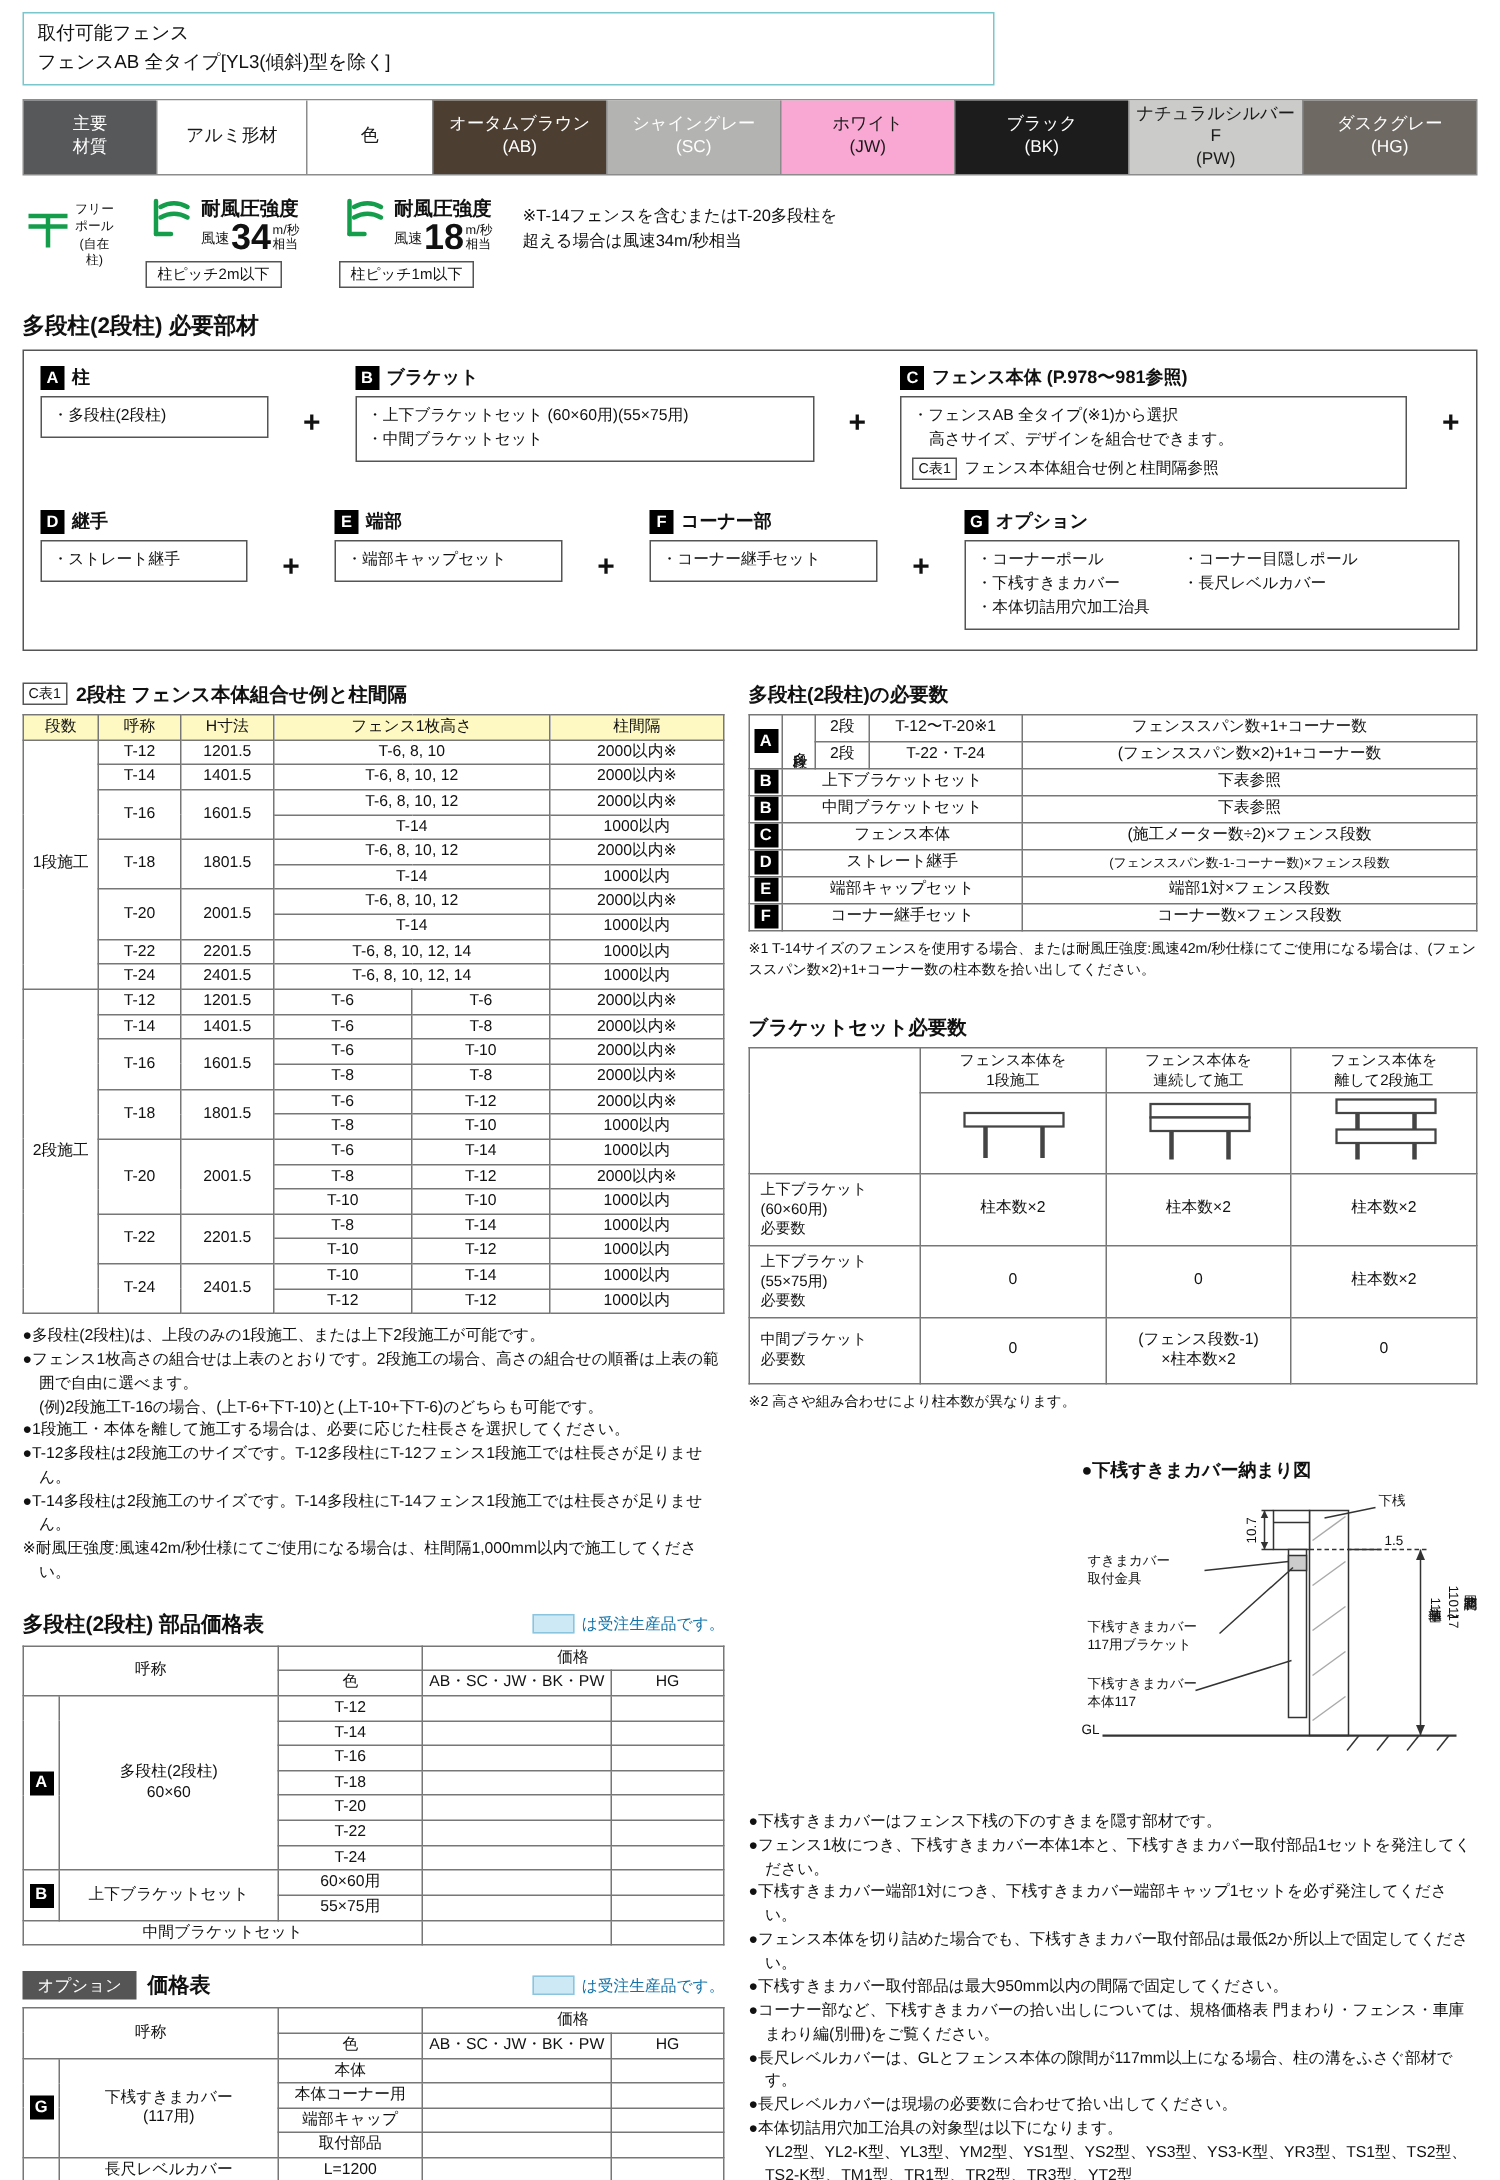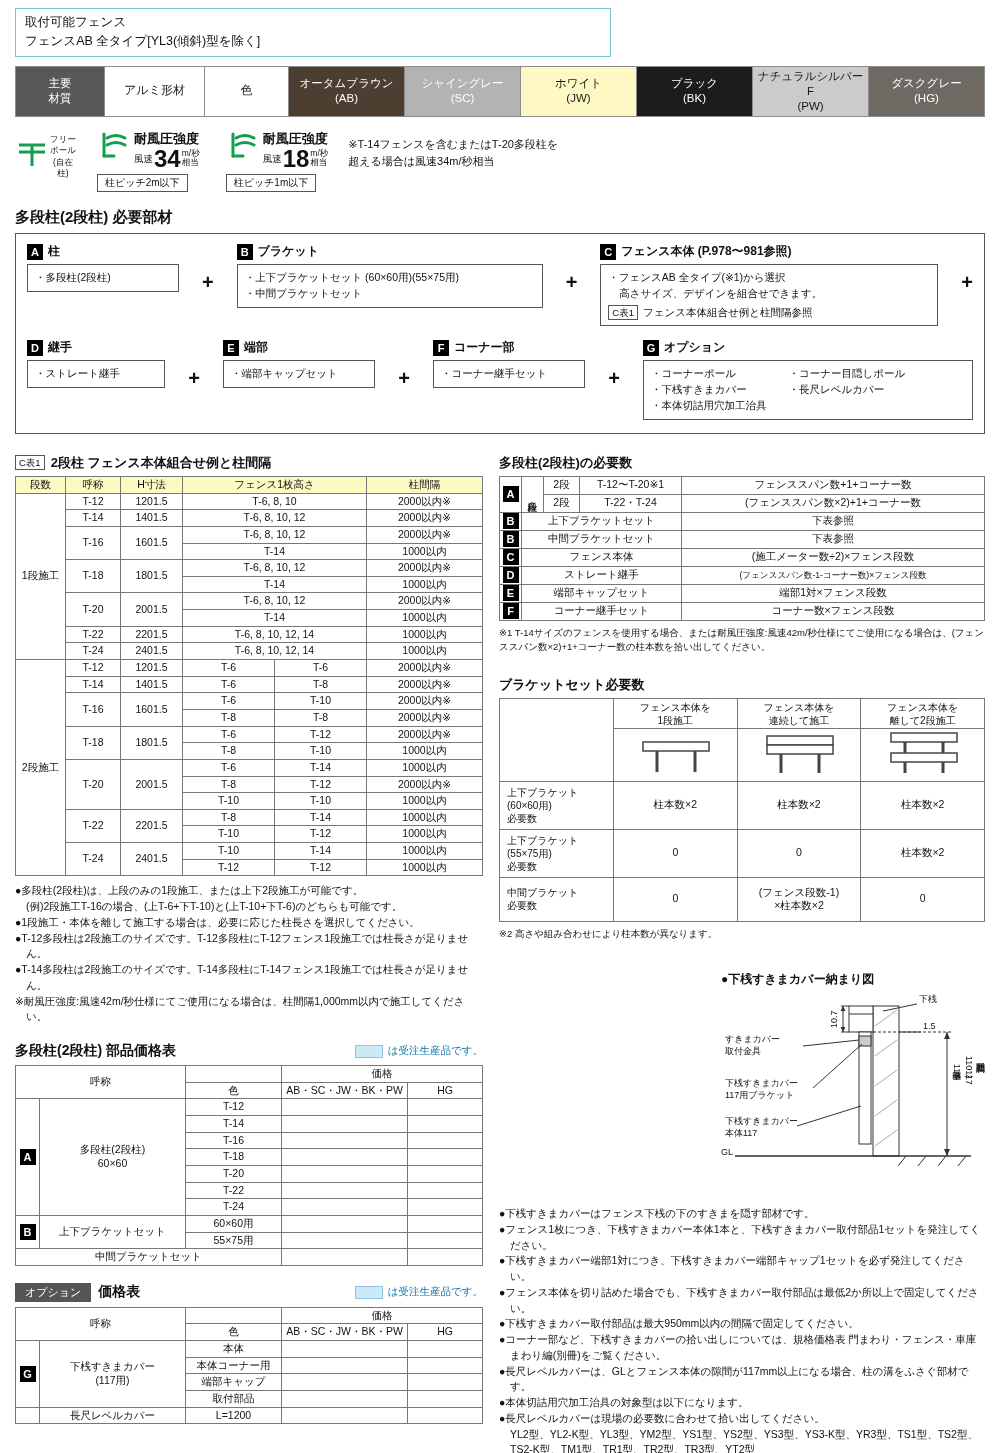--- a/index.html
+++ b/index.html
@@ -1,19 +1,19 @@
 <!DOCTYPE html>
 <html><head>
 <meta charset="utf-8">
 <style>
 *{margin:0;padding:0;box-sizing:border-box}
 body{width:1000px;min-height:1453px;background:#fff;color:#111;
   font-family:"Liberation Sans","DejaVu Sans",sans-serif;font-size:11px}
 .page{padding:8px 15px 14px}
-.hdr-box{border:1px solid #79c7cc;width:596px;padding:4px 9px;font-size:12.5px;line-height:1.55}
+.hdr-box{border:1px solid #79c7cc;width:648px;padding:4px 9px;font-size:12.5px;line-height:1.55}
 .mat-bar{display:flex;margin-top:9px;border:1px solid #8c8c8c}
 .mat-cell{display:flex;align-items:center;justify-content:center;text-align:center;white-space:pre-line;
   font-size:11.5px;line-height:1.3;min-height:42px;padding:2px 3px;border-left:1px solid #8c8c8c}
 .mat-cell:first-child{border-left:none}
 .mat-cell:nth-child(1){width:88px}
 .mat-cell:nth-child(2){width:100px;font-size:12px}
 .mat-cell:nth-child(3){width:84px;font-size:12px}
 .mat-cell:nth-child(n+4){flex:1}
 .wind-row{display:flex;align-items:flex-start;gap:20px;margin-top:13px}
 .free-pole{display:flex;flex-direction:row;align-items:center;width:62px}
@@ -106,21 +106,21 @@
 
   <div class="mat-bar">
       <div class="mat-cell" style="background: rgb(87, 88, 90); color: rgb(255, 255, 255);">主要
 材質</div>
       <div class="mat-cell" style="background: rgb(255, 255, 255); color: rgb(26, 26, 26);">アルミ形材</div>
       <div class="mat-cell" style="background: rgb(255, 255, 255); color: rgb(26, 26, 26);">色</div>
       <div class="mat-cell" style="background: rgb(76, 62, 48); color: rgb(255, 255, 255);">オータムブラウン
 (AB)</div>
       <div class="mat-cell" style="background: rgb(179, 179, 177); color: rgb(255, 255, 255);">シャイングレー
 (SC)</div>
-      <div class="mat-cell" style="background: #fef9c3; color: rgb(26, 26, 26);">ホワイト
+      <div class="mat-cell" style="background: #f9a8d4; color: rgb(26, 26, 26);">ホワイト
 (JW)</div>
       <div class="mat-cell" style="background: rgb(28, 28, 28); color: rgb(255, 255, 255);">ブラック
 (BK)</div>
       <div class="mat-cell" style="background: rgb(203, 203, 201); color: rgb(26, 26, 26);">ナチュラルシルバーF
 (PW)</div>
       <div class="mat-cell" style="background: rgb(110, 106, 99); color: rgb(255, 255, 255);">ダスクグレー
 (HG)</div>
     </div>
 
   <div class="wind-row">
@@ -442,20 +442,21 @@
             </tr>
             <tr>
               <td>T-12</td>
               <td>T-12</td>
               <td>1000以内</td>
             </tr>
           </tbody>
       </table>
       <div class="notes">
           <div class="note-line hang">●多段柱(2段柱)は、上段のみの1段施工、または上下2段施工が可能です。</div>
+          <div class="note-line hang">●フェンス1枚高さの組合せは上表のとおりです。2段施工の場合、高さの組合せの順番は上表の範囲で自由に選べます。</div>
           <div class="note-line cont">(例)2段施工T-16の場合、(上T-6+下T-10)と(上T-10+下T-6)のどちらも可能です。</div>
           <div class="note-line hang">●1段施工・本体を離して施工する場合は、必要に応じた柱長さを選択してください。</div>
           <div class="note-line hang">●T-12多段柱は2段施工のサイズです。T-12多段柱にT-12フェンス1段施工では柱長さが足りません。</div>
           <div class="note-line hang">●T-14多段柱は2段施工のサイズです。T-14多段柱にT-14フェンス1段施工では柱長さが足りません。</div>
           <div class="note-line hang">※耐風圧強度:風速42m/秒仕様にてご使用になる場合は、柱間隔1,000mm以内で施工してください。</div>
         </div>
 
       <div class="price-head-row">
         <span class="price-title">多段柱(2段柱) 部品価格表</span>
         <span class="legend">
@@ -796,19 +797,19 @@
       </div>
 
       <div class="notes mt12">
           <div class="note-line hang">●下桟すきまカバーはフェンス下桟の下のすきまを隠す部材です。</div>
           <div class="note-line hang">●フェンス1枚につき、下桟すきまカバー本体1本と、下桟すきまカバー取付部品1セットを発注してください。</div>
           <div class="note-line hang">●下桟すきまカバー端部1対につき、下桟すきまカバー端部キャップ1セットを必ず発注してください。</div>
           <div class="note-line hang">●フェンス本体を切り詰めた場合でも、下桟すきまカバー取付部品は最低2か所以上で固定してください。</div>
           <div class="note-line hang">●下桟すきまカバー取付部品は最大950mm以内の間隔で固定してください。</div>
           <div class="note-line hang">●コーナー部など、下桟すきまカバーの拾い出しについては、規格価格表 門まわり・フェンス・車庫まわり編(別冊)をご覧ください。</div>
           <div class="note-line hang">●長尺レベルカバーは、GLとフェンス本体の隙間が117mm以上になる場合、柱の溝をふさぐ部材です。</div>
+          <div class="note-line hang">●長尺レベルカバーは現場の必要数に合わせて拾い出してください。</div>
           <div class="note-line hang">●本体切詰用穴加工治具の対象型は以下になります。</div>
-          <div class="note-line hang">●長尺レベルカバーは現場の必要数に合わせて拾い出してください。</div>
           <div class="note-line cont">YL2型、YL2-K型、YL3型、YM2型、YS1型、YS2型、YS3型、YS3-K型、YR3型、TS1型、TS2型、TS2-K型、TM1型、TR1型、TR2型、TR3型、YT2型</div>
         </div>
     </div>
   </div>
 </div>
 
 </body></html>

